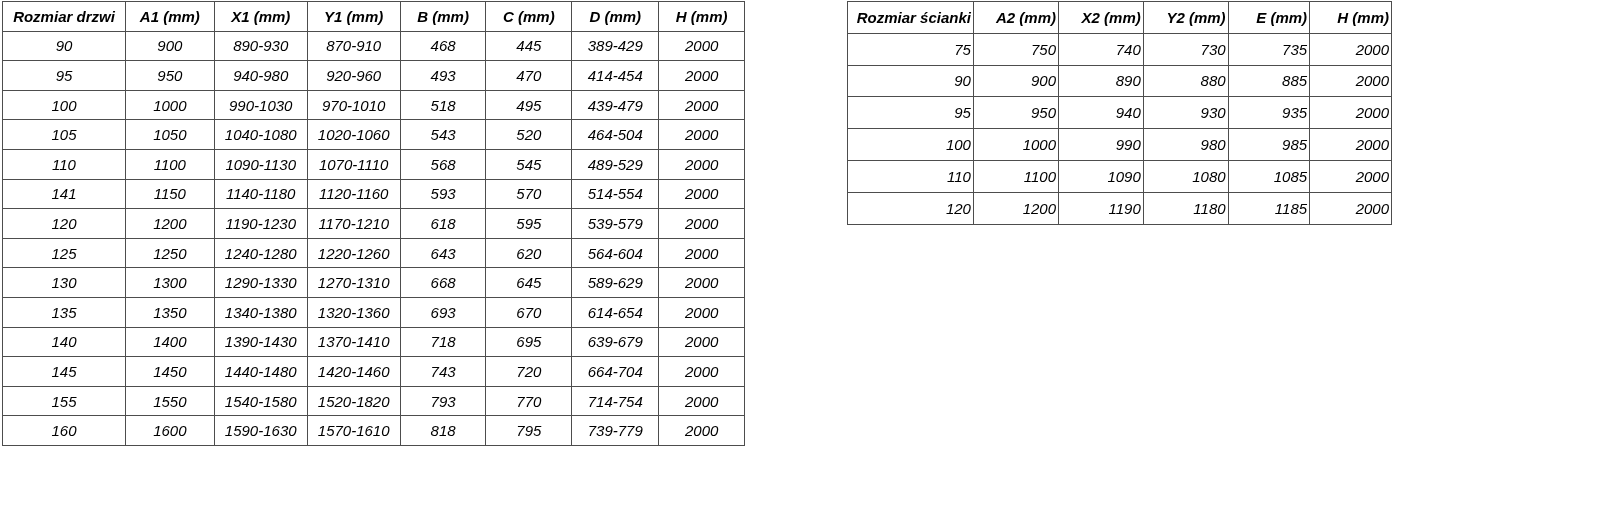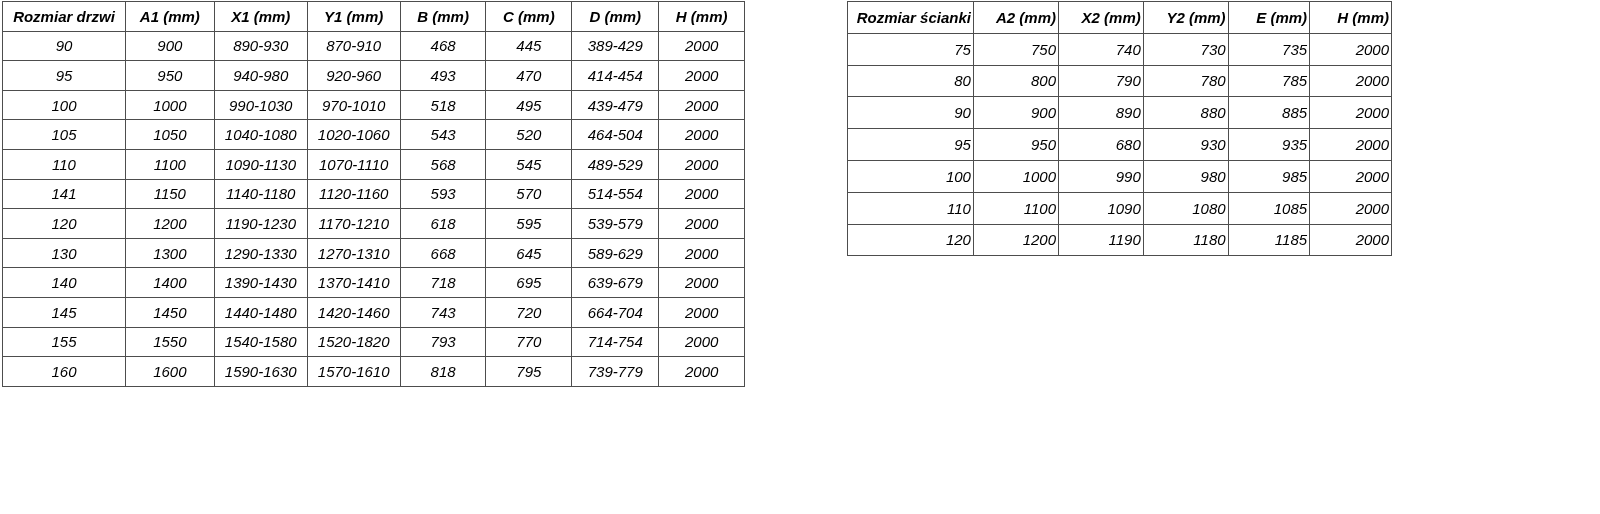--- a/index.html
+++ b/index.html
@@ -136,27 +136,47 @@
           <td>120</td>
           <td>1200</td>
           <td>1190-1230</td>
           <td>1170-1210</td>
           <td>618</td>
           <td>595</td>
           <td>539-579</td>
           <td>2000</td>
         </tr>
         <tr>
+          <td>125</td>
+          <td>1250</td>
+          <td>1240-1280</td>
+          <td>1220-1260</td>
+          <td>643</td>
+          <td>620</td>
+          <td>564-604</td>
+          <td>2000</td>
+        </tr>
+        <tr>
           <td>130</td>
           <td>1300</td>
           <td>1290-1330</td>
           <td>1270-1310</td>
           <td>668</td>
           <td>645</td>
           <td>589-629</td>
+          <td>2000</td>
+        </tr>
+        <tr>
+          <td>135</td>
+          <td>1350</td>
+          <td>1340-1380</td>
+          <td>1320-1360</td>
+          <td>693</td>
+          <td>670</td>
+          <td>614-654</td>
           <td>2000</td>
         </tr>
         <tr>
           <td>140</td>
           <td>1400</td>
           <td>1390-1430</td>
           <td>1370-1410</td>
           <td>718</td>
           <td>695</td>
           <td>639-679</td>
@@ -217,39 +237,31 @@
     <tbody>
         <tr>
           <td>75</td>
           <td>750</td>
           <td>740</td>
           <td>730</td>
           <td>735</td>
           <td>2000</td>
         </tr>
         <tr>
-          <td>80</td>
-          <td>800</td>
-          <td>790</td>
-          <td>780</td>
-          <td>785</td>
-          <td>2000</td>
-        </tr>
-        <tr>
           <td>90</td>
           <td>900</td>
           <td>890</td>
           <td>880</td>
           <td>885</td>
           <td>2000</td>
         </tr>
         <tr>
           <td>95</td>
           <td>950</td>
-          <td>680</td>
+          <td>940</td>
           <td>930</td>
           <td>935</td>
           <td>2000</td>
         </tr>
         <tr>
           <td>100</td>
           <td>1000</td>
           <td>990</td>
           <td>980</td>
           <td>985</td>

